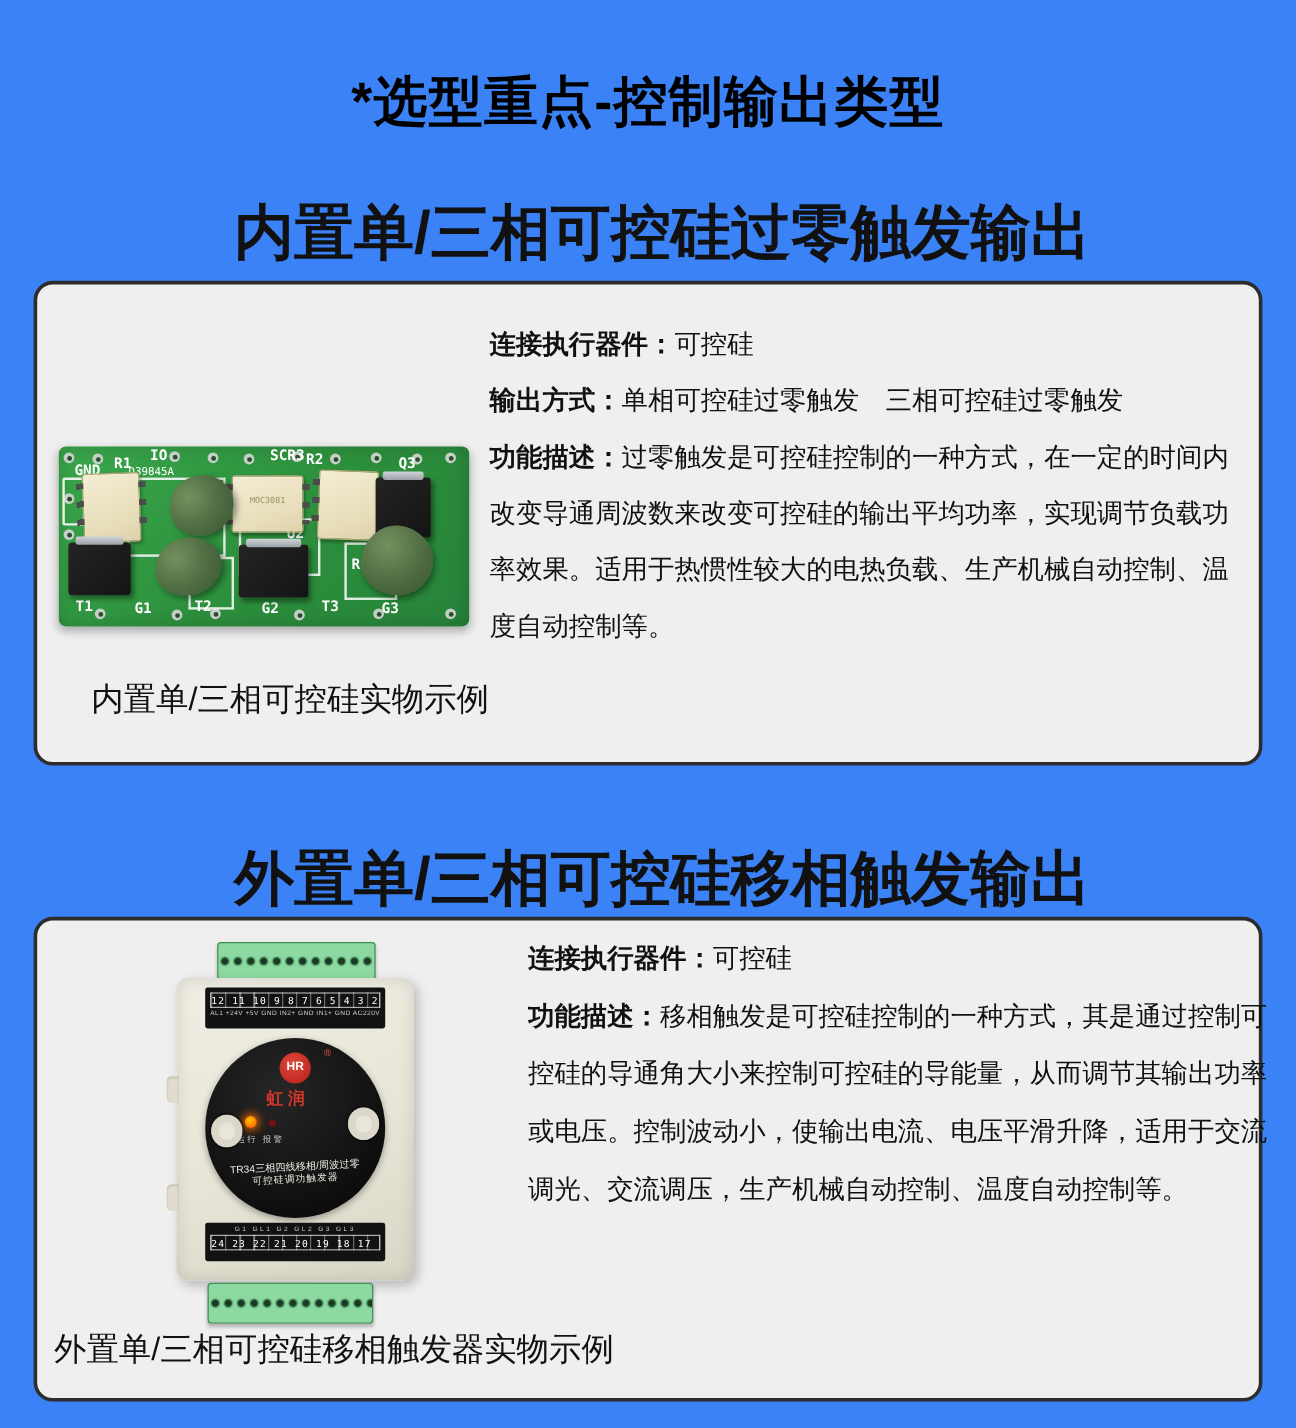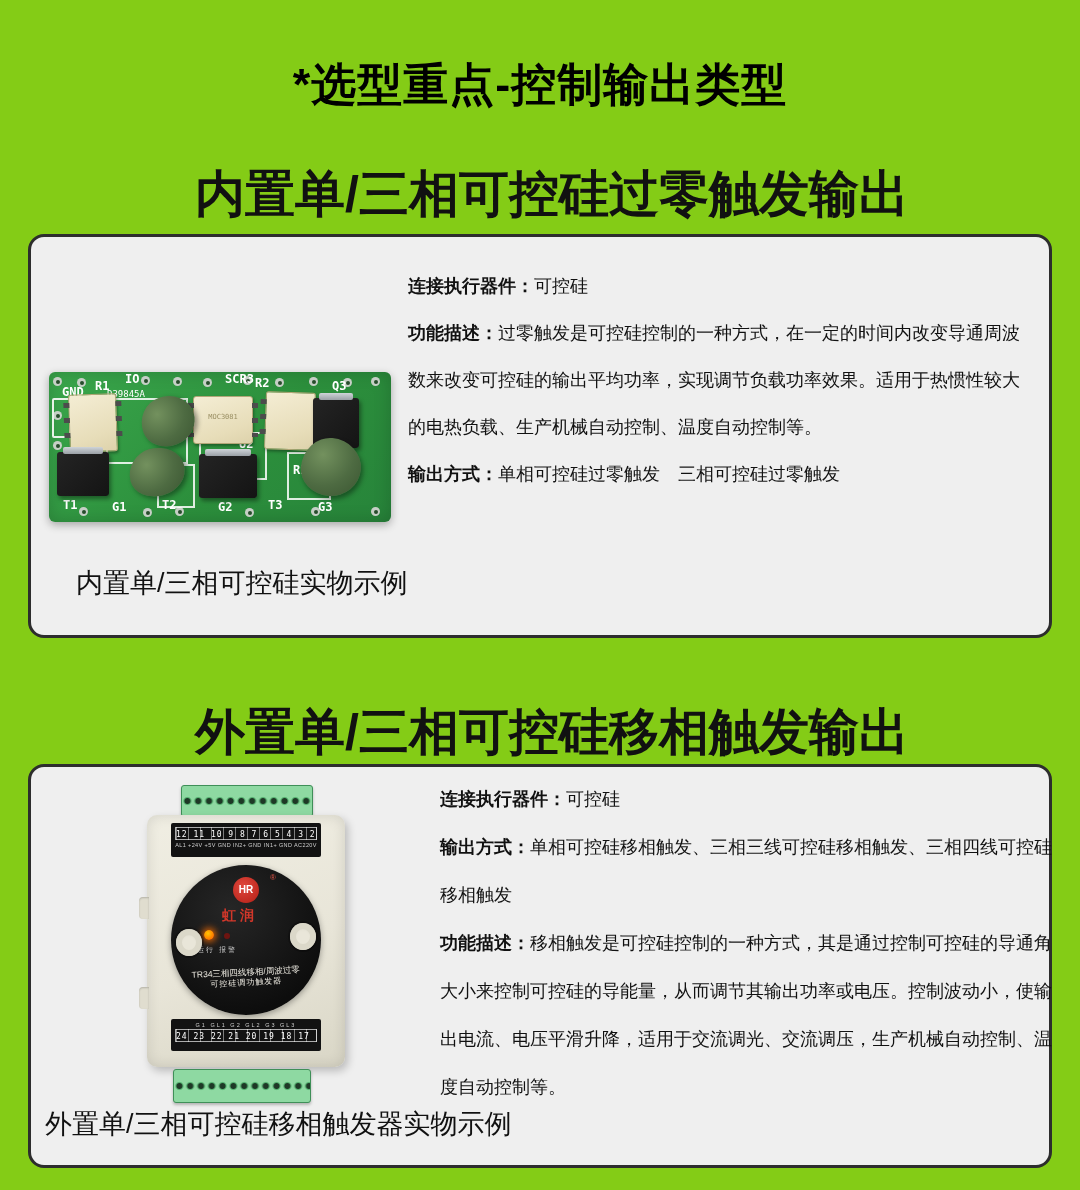--- a/index.html
+++ b/index.html
@@ -1,31 +1,31 @@
 <!DOCTYPE html>
 <html><head>
 <meta charset="utf-8">
 <style>
   html,body{margin:0;padding:0;background:#fff;}
-  .page{position:relative;width:1080px;height:1190px;background:#84cc16;overflow:hidden;
+  .page{position:relative;width:1080px;height:1190px;background:#3b82f6;overflow:hidden;
         font-family:"Liberation Sans","DejaVu Sans",sans-serif;color:#000;}
 
   
   .main-title{position:absolute;top:56px;left:0;width:100%;text-align:center;
               font-size:45px;font-weight:900;letter-spacing:1px;line-height:1.3;margin:0;}
   .section-title{position:absolute;left:0;width:100%;text-align:center;
                  font-size:50px;font-weight:700;line-height:1.3;margin:12px;color:#111;}
   .st1{top:150px;} .st2{top:688px;}
 
   
   .card{position:absolute;left:28px;width:1024px;height:404px;background:#efefef;
         border:3px solid #2d2d2d;border-radius:16px;box-sizing:border-box;}
   .card1{top:234px;} .card2{top:764px;}
 
-  .specs{position:absolute;font-size:18px;color:#111;}
+  .specs{position:absolute;font-size:22px;color:#111;}
   .specs p{margin:0;}
   .specs .lbl{font-weight:700;}
   .specs .val{font-weight:400;white-space:pre-wrap;}
   .specs1{left:377px;top:26px;width:628px;line-height:47px;}
   .specs2{left:409px;top:8px;width:625px;line-height:48px;}
 
   .photo-caption{position:absolute;font-size:27px;color:#111;white-space:nowrap;text-align:right;}
   .cap1{left:45px;top:328px;}
   .cap2{left:14px;top:339px;}
 
@@ -162,22 +162,22 @@
 
       <div class="blob" style="left:92px;top:24px;width:54px;height:50px;transform:rotate(-20deg);"></div>
       <div class="blob" style="left:80px;top:76px;width:56px;height:48px;transform:rotate(-15deg);"></div>
       <div class="blob" style="left:252px;top:66px;width:60px;height:58px;transform:rotate(5deg);"></div>
     </div>
 
     <div class="photo-caption cap1">内置单/三相可控硅实物示例</div>
 
     <div class="specs specs1">
       <p class="field"><span class="lbl">连接执行器件：</span><span class="val">可控硅</span></p>
+      <p class="field"><span class="lbl">输出方式：</span><span class="val">单相可控硅过零触发　三相可控硅过零触发</span></p>
       <p class="field"><span class="lbl">功能描述：</span><span class="val">过零触发是可控硅控制的一种方式，在一定的时间内改变导通周波数来改变可控硅的输出平均功率，实现调节负载功率效果。适用于热惯性较大的电热负载、生产机械自动控制、温度自动控制等。</span></p>
-      <p class="field"><span class="lbl">输出方式：</span><span class="val">单相可控硅过零触发　三相可控硅过零触发</span></p>
     </div>
   </div>
 
   <h2 class="section-title st2">外置单/三相可控硅移相触发输出</h2>
 
   <div class="card card2">
 
     <div class="device">
       <div class="term term-top"></div>
       <div class="d-body"></div>
@@ -209,18 +209,17 @@
         <div class="t-nums">24 23 22 21 20 19 18 17 16 15 14 13</div>
       </div>
 
       <div class="term term-bottom"></div>
     </div>
 
     <div class="photo-caption cap2">外置单/三相可控硅移相触发器实物示例</div>
 
     <div class="specs specs2">
       <p class="field"><span class="lbl">连接执行器件：</span><span class="val">可控硅</span></p>
-      <p class="field"><span class="lbl">输出方式：</span><span class="val">单相可控硅移相触发、三相三线可控硅移相触发、三相四线可控硅移相触发</span></p>
       <p class="field"><span class="lbl">功能描述：</span><span class="val">移相触发是可控硅控制的一种方式，其是通过控制可控硅的导通角大小来控制可控硅的导能量，从而调节其输出功率或电压。控制波动小，使输出电流、电压平滑升降，适用于交流调光、交流调压，生产机械自动控制、温度自动控制等。</span></p>
     </div>
   </div>
 
 </div>
 
 </body></html>

